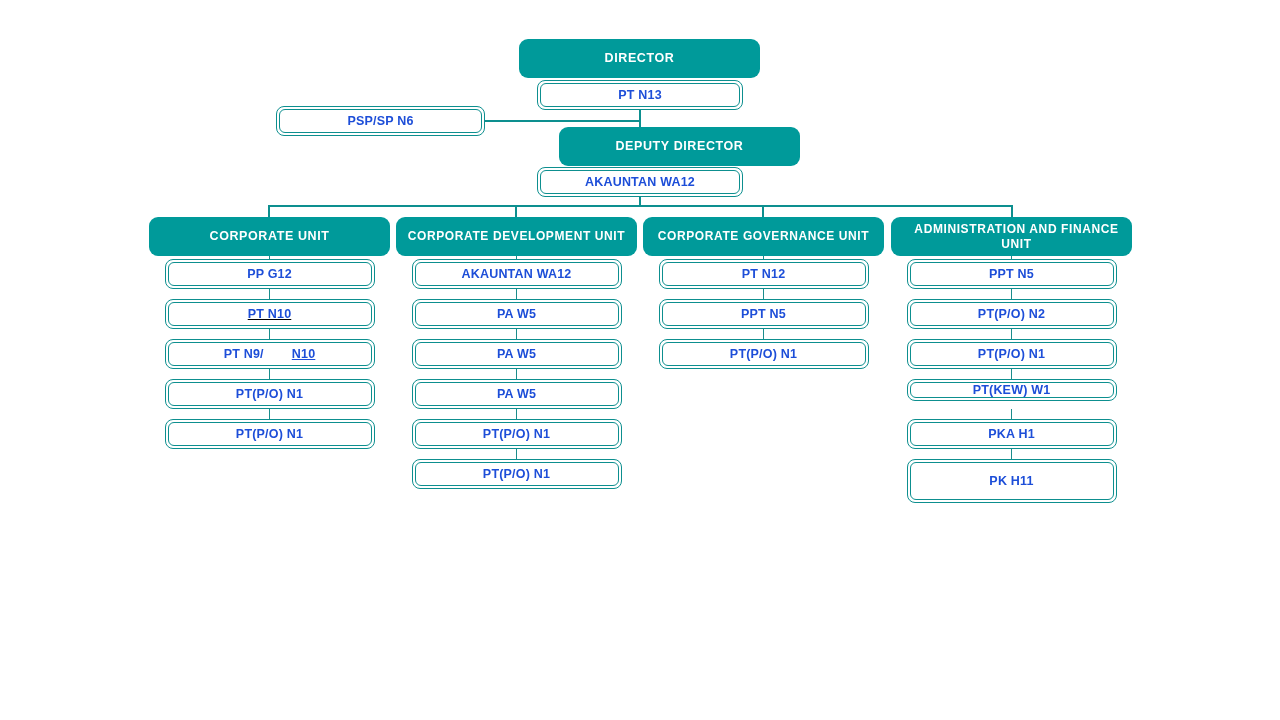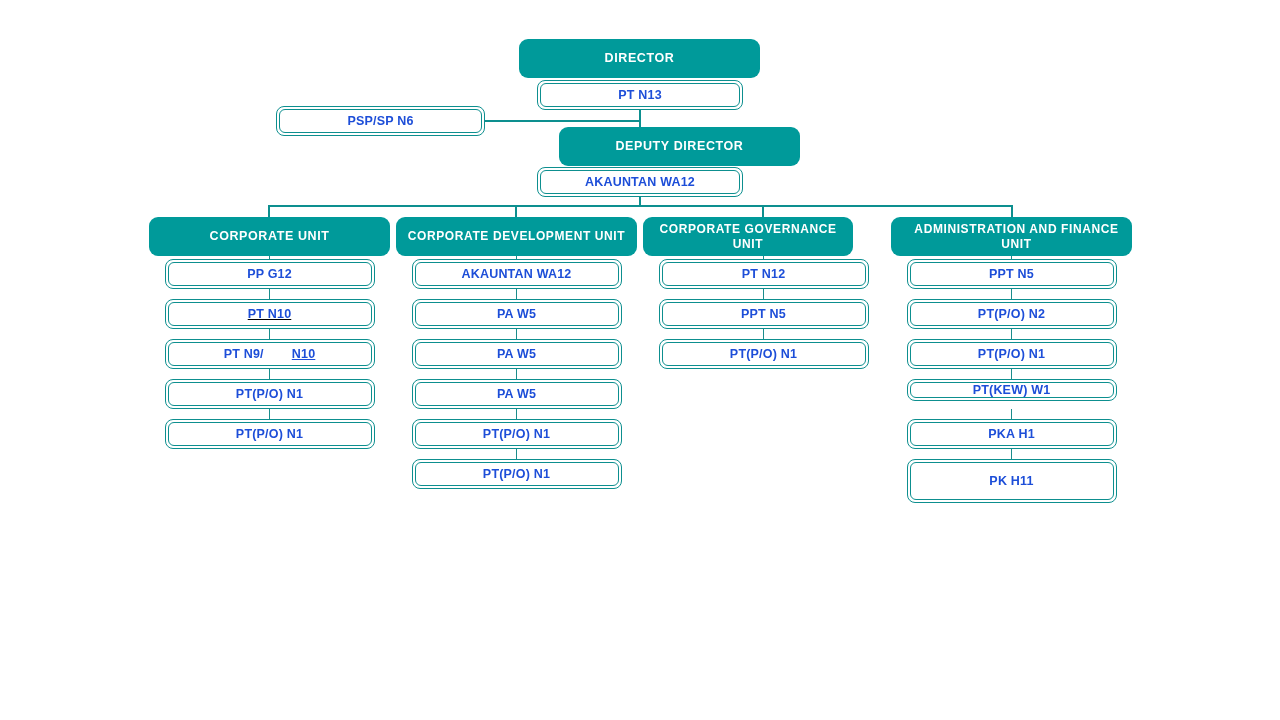--- a/index.html
+++ b/index.html
@@ -189,21 +189,21 @@
         <div class="inner">
           <span class="label">PT(P/O) N1</span>
         </div>
       </div>
       <div class="conn conn-v conn-thin" style="left: 515.5px; top: 449px; width: 1px; height: 10px;"></div>
       <div class="post-box" style="left: 411.5px; top: 459px; width: 210px; height: 30px;">
         <div class="inner">
           <span class="label">PT(P/O) N1</span>
         </div>
       </div>
-      <div class="unit-head wide-title" style="left: 643px; top: 217px; width: 210px; height: 39px;">
+      <div class="unit-head wide-title" style="left: 643px; top: 217px; width: 241px; height: 39px;">
         <span>CORPORATE  GOVERNANCE UNIT</span>
       </div>
       <div class="conn conn-v conn-thin" style="left: 762.5px; top: 256px; width: 1px; height: 3px;"></div>
       <div class="post-box" style="left: 658.5px; top: 259px; width: 210px; height: 30px;">
         <div class="inner">
           <span class="label">PT N12</span>
         </div>
       </div>
       <div class="conn conn-v conn-thin" style="left: 762.5px; top: 289px; width: 1px; height: 10px;"></div>
       <div class="post-box" style="left: 658.5px; top: 299px; width: 210px; height: 30px;">

